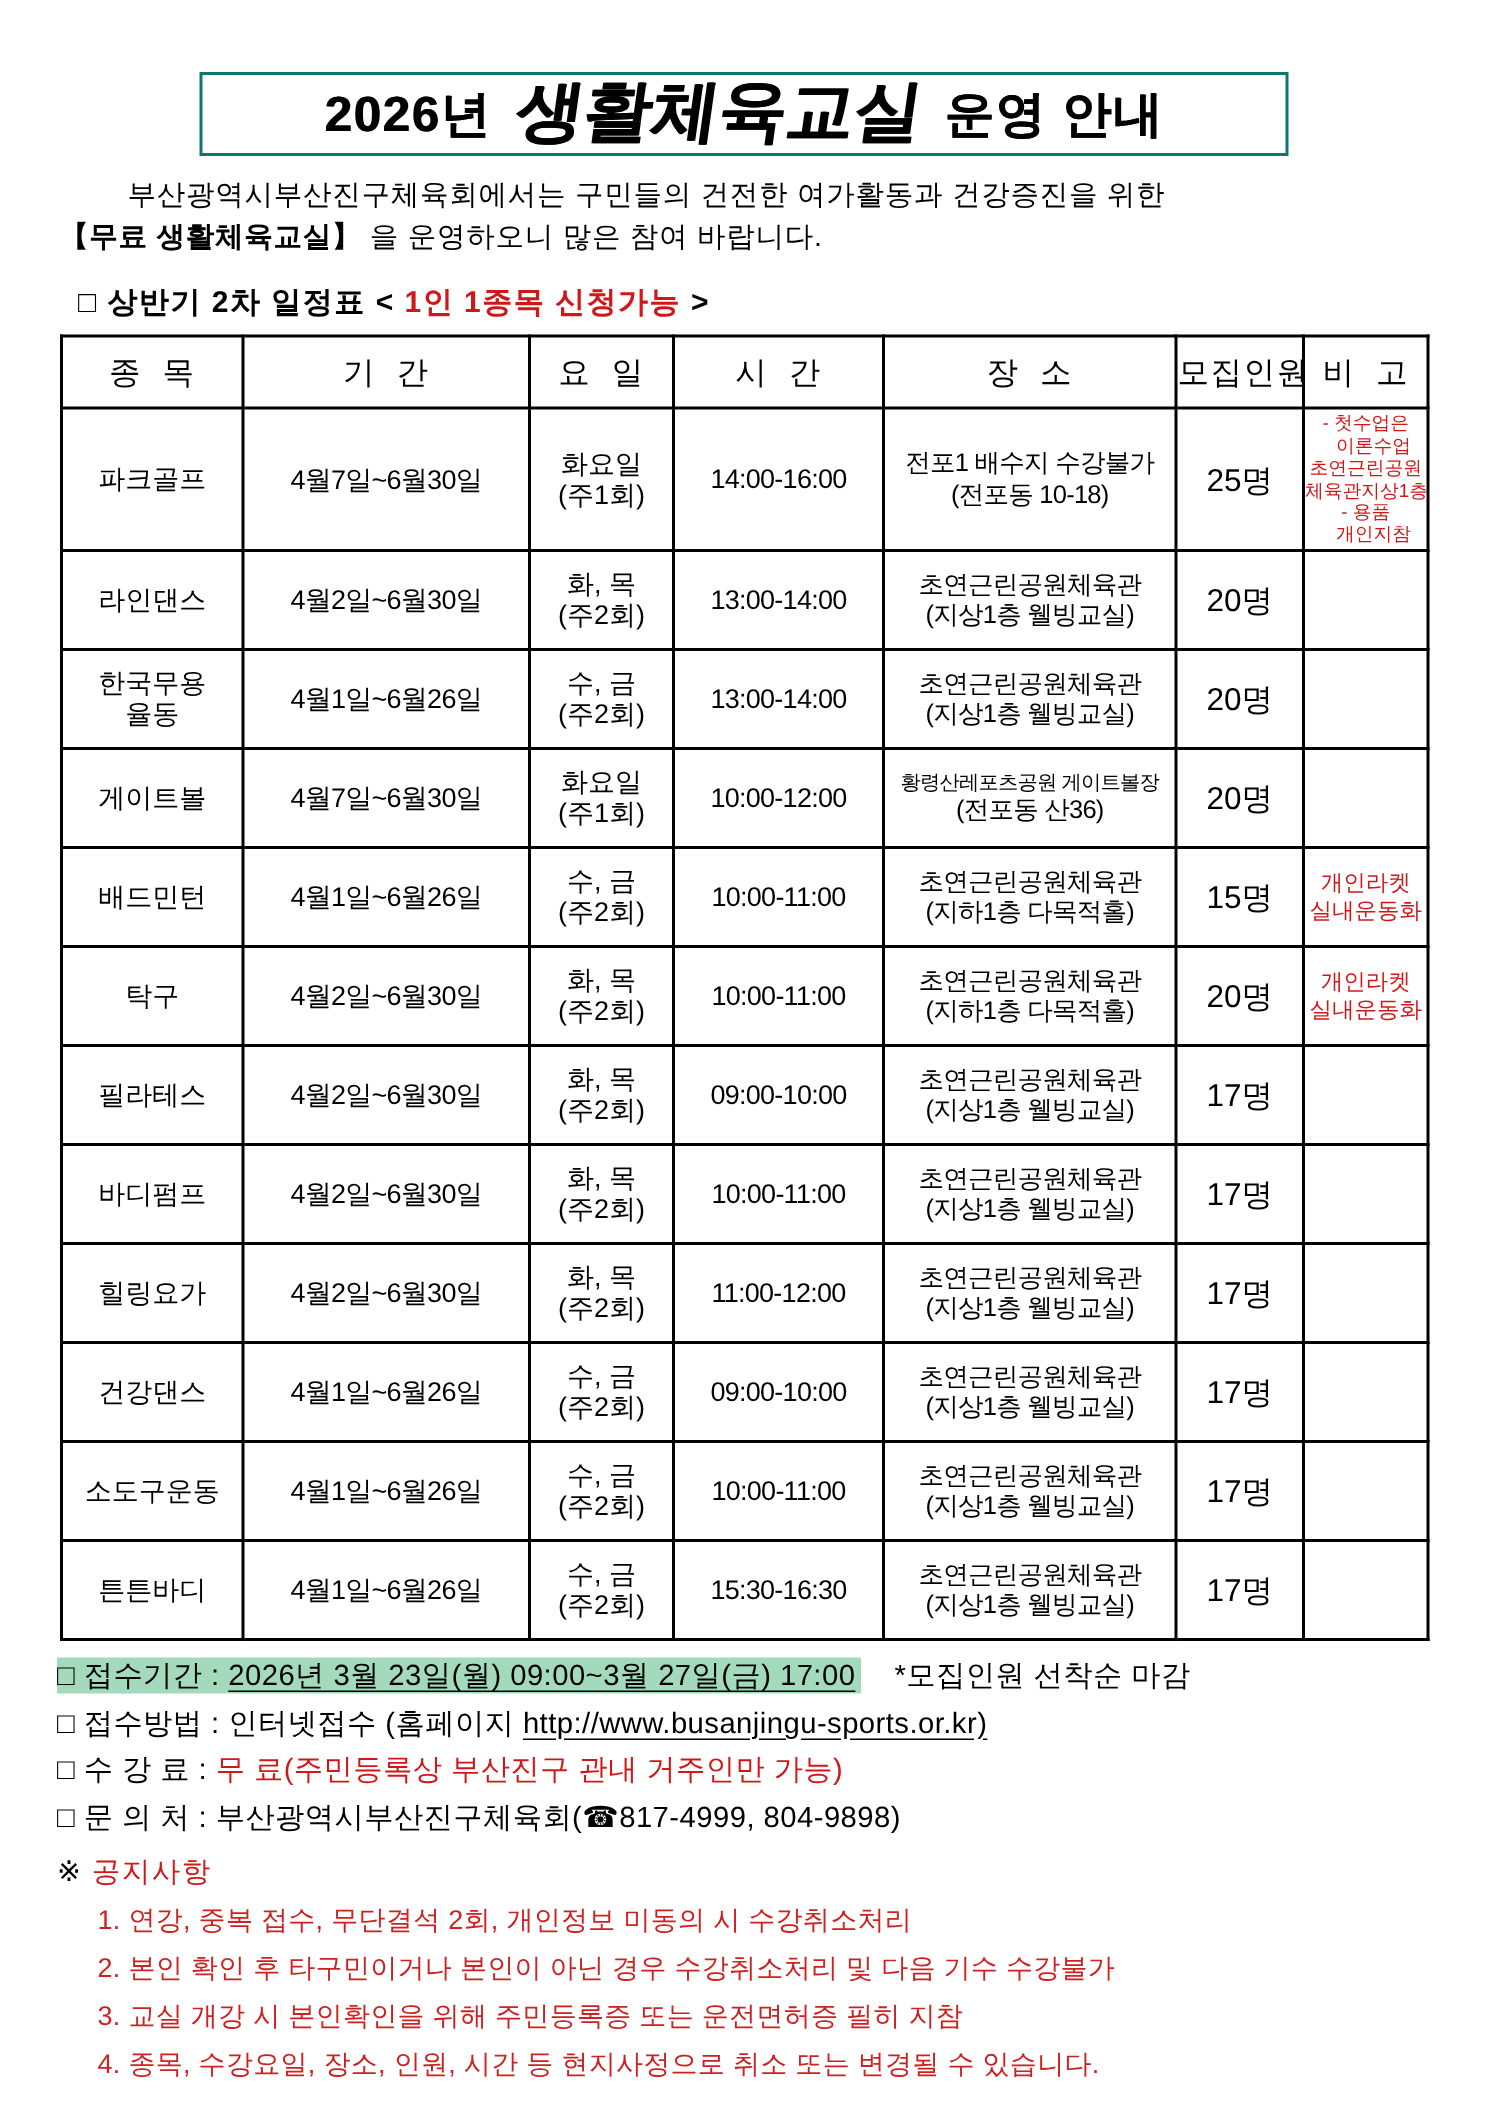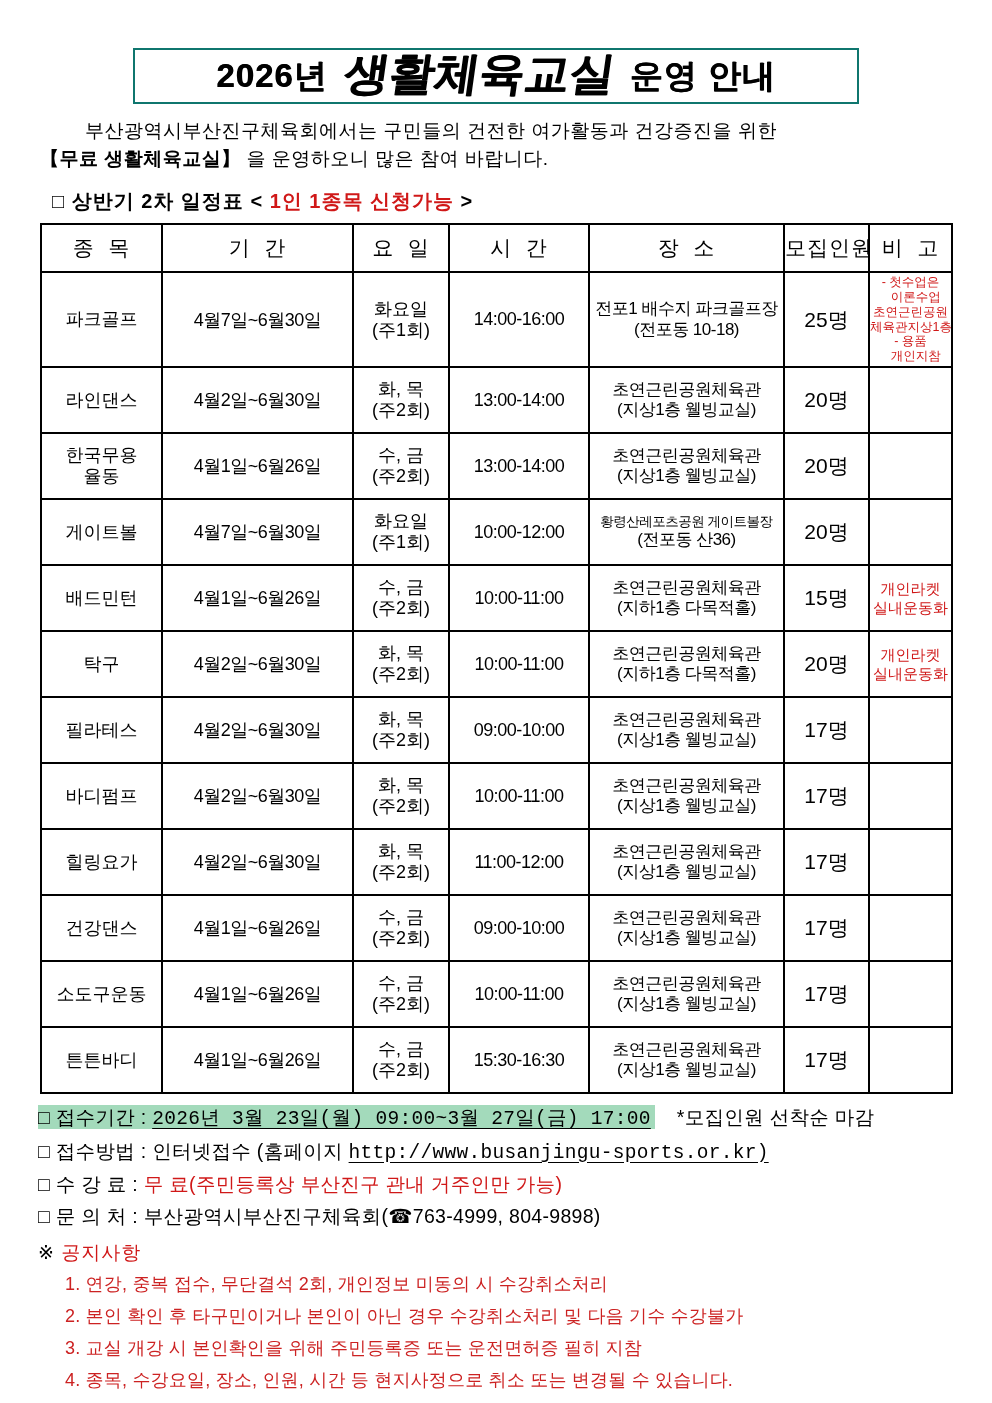--- a/index.html
+++ b/index.html
@@ -68,21 +68,21 @@
   td.c-note.note-sm{font-size:15px;text-align:center;line-height:1.3;}
   tr.row-std{height:66px;}
   tr.row-tall{height:95px;}
   
   .info-block{margin:8px 0 0 38px;}
   .info-line{
     font-size:19.5px;line-height:31.5px;letter-spacing:0.3px;
     white-space:pre;
   }
   .hl{background:#a3dabb;padding:1px 4px 1px 0;}
-  .ul{text-decoration:underline;text-underline-offset:4px;font-family:Liberation Mono, monospace;}
+  .ul{text-decoration:underline;text-underline-offset:4px;}
   .tail{padding-left:22px;}
   
   .notices{margin:6px 0 0 38px;}
   .notice-title{font-size:19px;line-height:30px;letter-spacing:1px;white-space:pre;}
   .notice-item{
     color:#cc2222;font-size:18px;line-height:32px;letter-spacing:0.2px;
     padding-left:27px;white-space:pre;
   }
   
   .org-footer{
@@ -130,21 +130,21 @@
         </tr>
     </thead>
     <tbody id="sched-body">
         <tr class="row-tall">
           <td class="c-event">파크골프</td>
           <td class="c-period">4월7일~6월30일</td>
           <td class="c-day">화요일
 (주1회)</td>
           <td class="c-time">14:00-16:00</td>
           <td class="c-place">
-            <div>전포1 배수지 파크골프장</div>
+            <div>전포1 배수지 수강불가</div>
             <div>(전포동 10-18)</div>
           </td>
           <td class="c-cap">25명</td>
           <td class="c-note note-xs">- 첫수업은
    이론수업
 초연근린공원
 체육관지상1층
 - 용품
    개인지참</td>
         </tr>
@@ -294,21 +294,21 @@
           <td class="c-cap">17명</td>
           <td class="c-note note-sm"></td>
         </tr>
       </tbody>
   </table>
 
   <div class="info-block">
     <div class="info-line"><span class="hl"><span>□ 접수기간 : </span><span class="ul">2026년 3월 23일(월) 09:00~3월 27일(금) 17:00</span></span><span class="tail">*모집인원 선착순 마감</span></div>
     <div class="info-line"><span>□ 접수방법 : </span><span>인터넷접수 (홈페이지 </span><span class="ul">http://www.busanjingu-sports.or.kr)</span></div>
     <div class="info-line"><span>□ 수 강 료 : </span><span class="red">무 료(주민등록상 부산진구 관내 거주인만 가능)</span></div>
-    <div class="info-line"><span>□ 문 의 처 : </span><span>부산광역시부산진구체육회(☎763-4999, 804-9898)</span></div>
+    <div class="info-line"><span>□ 문 의 처 : </span><span>부산광역시부산진구체육회(☎817-4999, 804-9898)</span></div>
   </div>
 
   <div class="notices">
     <div class="notice-title"><span>※ </span><span class="red">공지사항</span></div>
     <div id="notice-items">
         <div class="notice-item">1. 연강, 중복 접수, 무단결석 2회, 개인정보 미동의 시 수강취소처리</div>
         <div class="notice-item">2. 본인 확인 후 타구민이거나 본인이 아닌 경우 수강취소처리 및 다음 기수 수강불가</div>
         <div class="notice-item">3. 교실 개강 시 본인확인을 위해 주민등록증 또는 운전면허증 필히 지참</div>
         <div class="notice-item">4. 종목, 수강요일, 장소, 인원, 시간 등 현지사정으로 취소 또는 변경될 수 있습니다.</div>
       </div>

